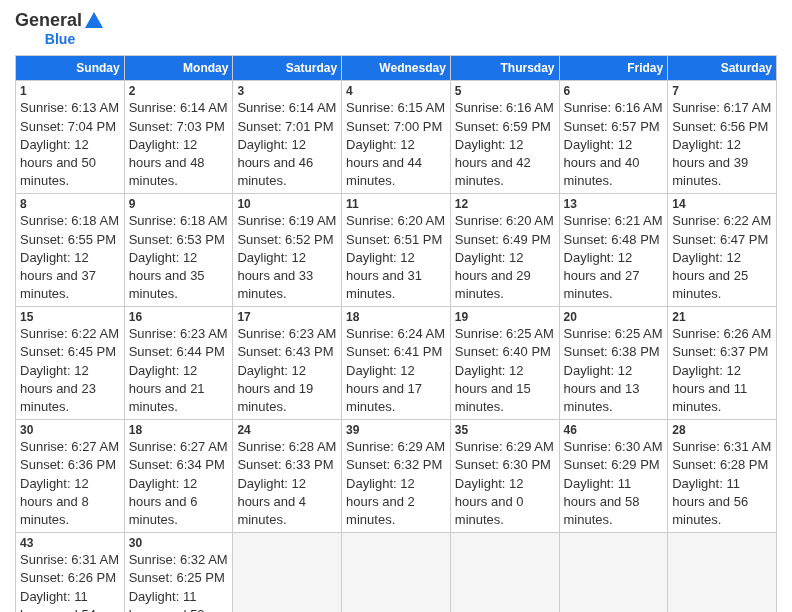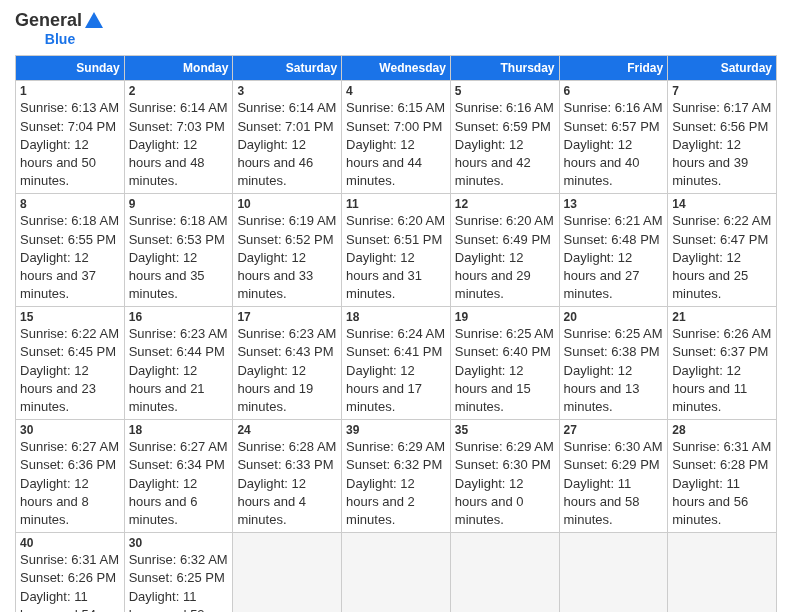--- a/index.html
+++ b/index.html
@@ -316,39 +316,39 @@
           </td>
           <td>
             <span class="day-num">35</span>
         <div class="day-info">
           Sunrise: 6:29 AM<br>
           Sunset: 6:30 PM<br>
           Daylight: 12 hours and 0 minutes.
         </div>
           </td>
           <td>
-            <span class="day-num">27</span>
+            <span class="day-num">46</span>
         <div class="day-info">
           Sunrise: 6:30 AM<br>
           Sunset: 6:29 PM<br>
           Daylight: 11 hours and 58 minutes.
         </div>
           </td>
           <td>
             <span class="day-num">28</span>
         <div class="day-info">
           Sunrise: 6:31 AM<br>
           Sunset: 6:28 PM<br>
           Daylight: 11 hours and 56 minutes.
         </div>
           </td>
         </tr>
         <tr>
           <td>
-            <span class="day-num">40</span>
+            <span class="day-num">43</span>
         <div class="day-info">
           Sunrise: 6:31 AM<br>
           Sunset: 6:26 PM<br>
           Daylight: 11 hours and 54 minutes.
         </div>
           </td>
           <td>
             <span class="day-num">30</span>
         <div class="day-info">
           Sunrise: 6:32 AM<br>

